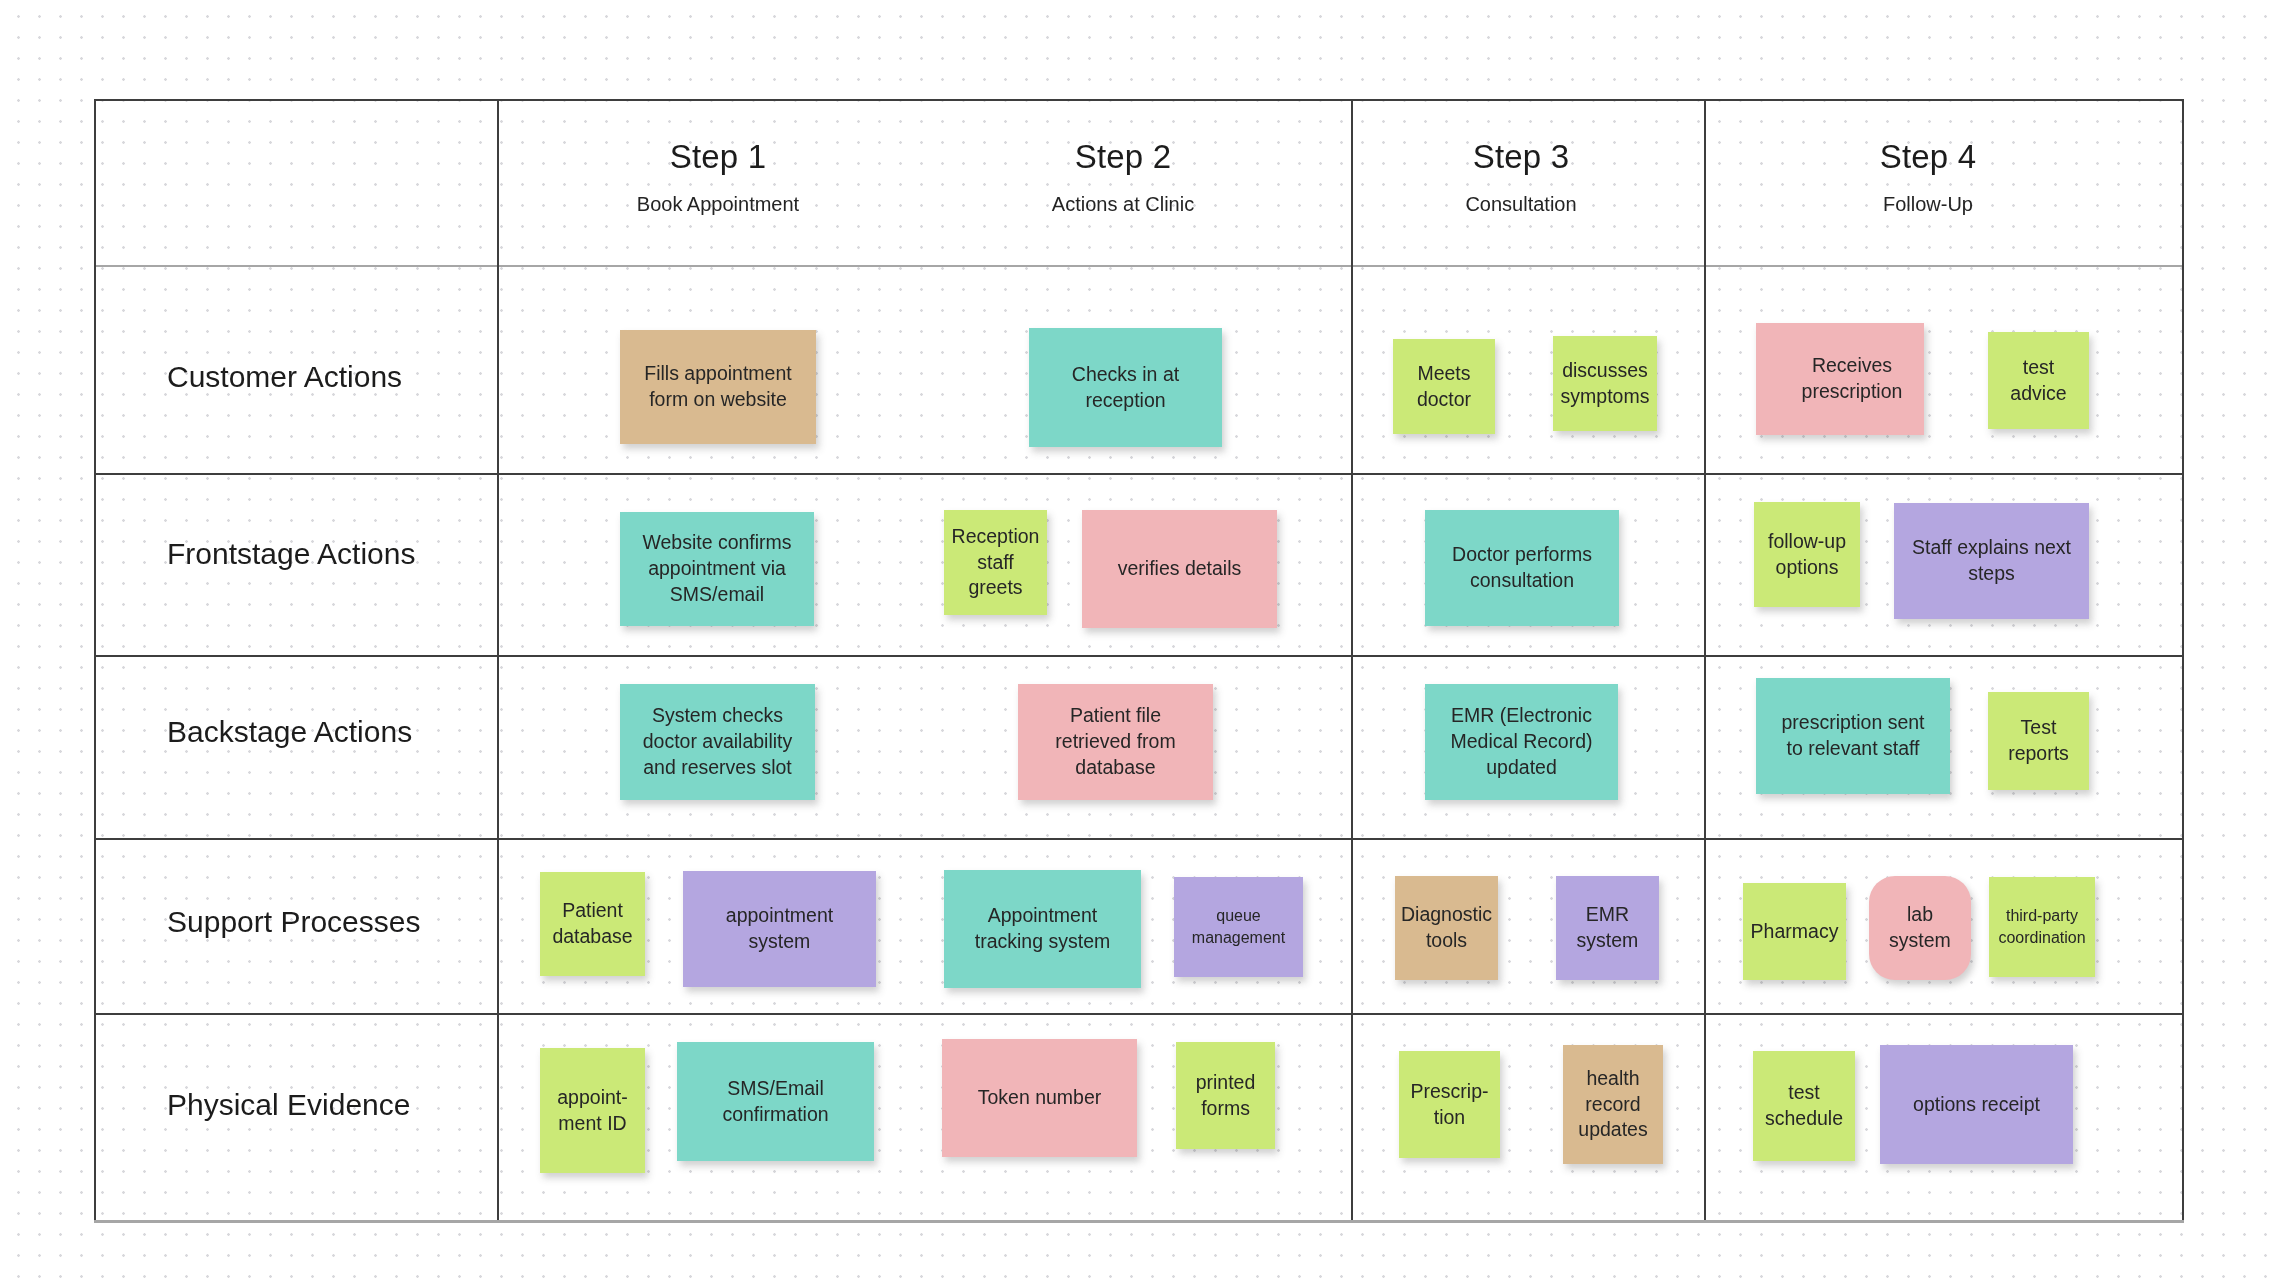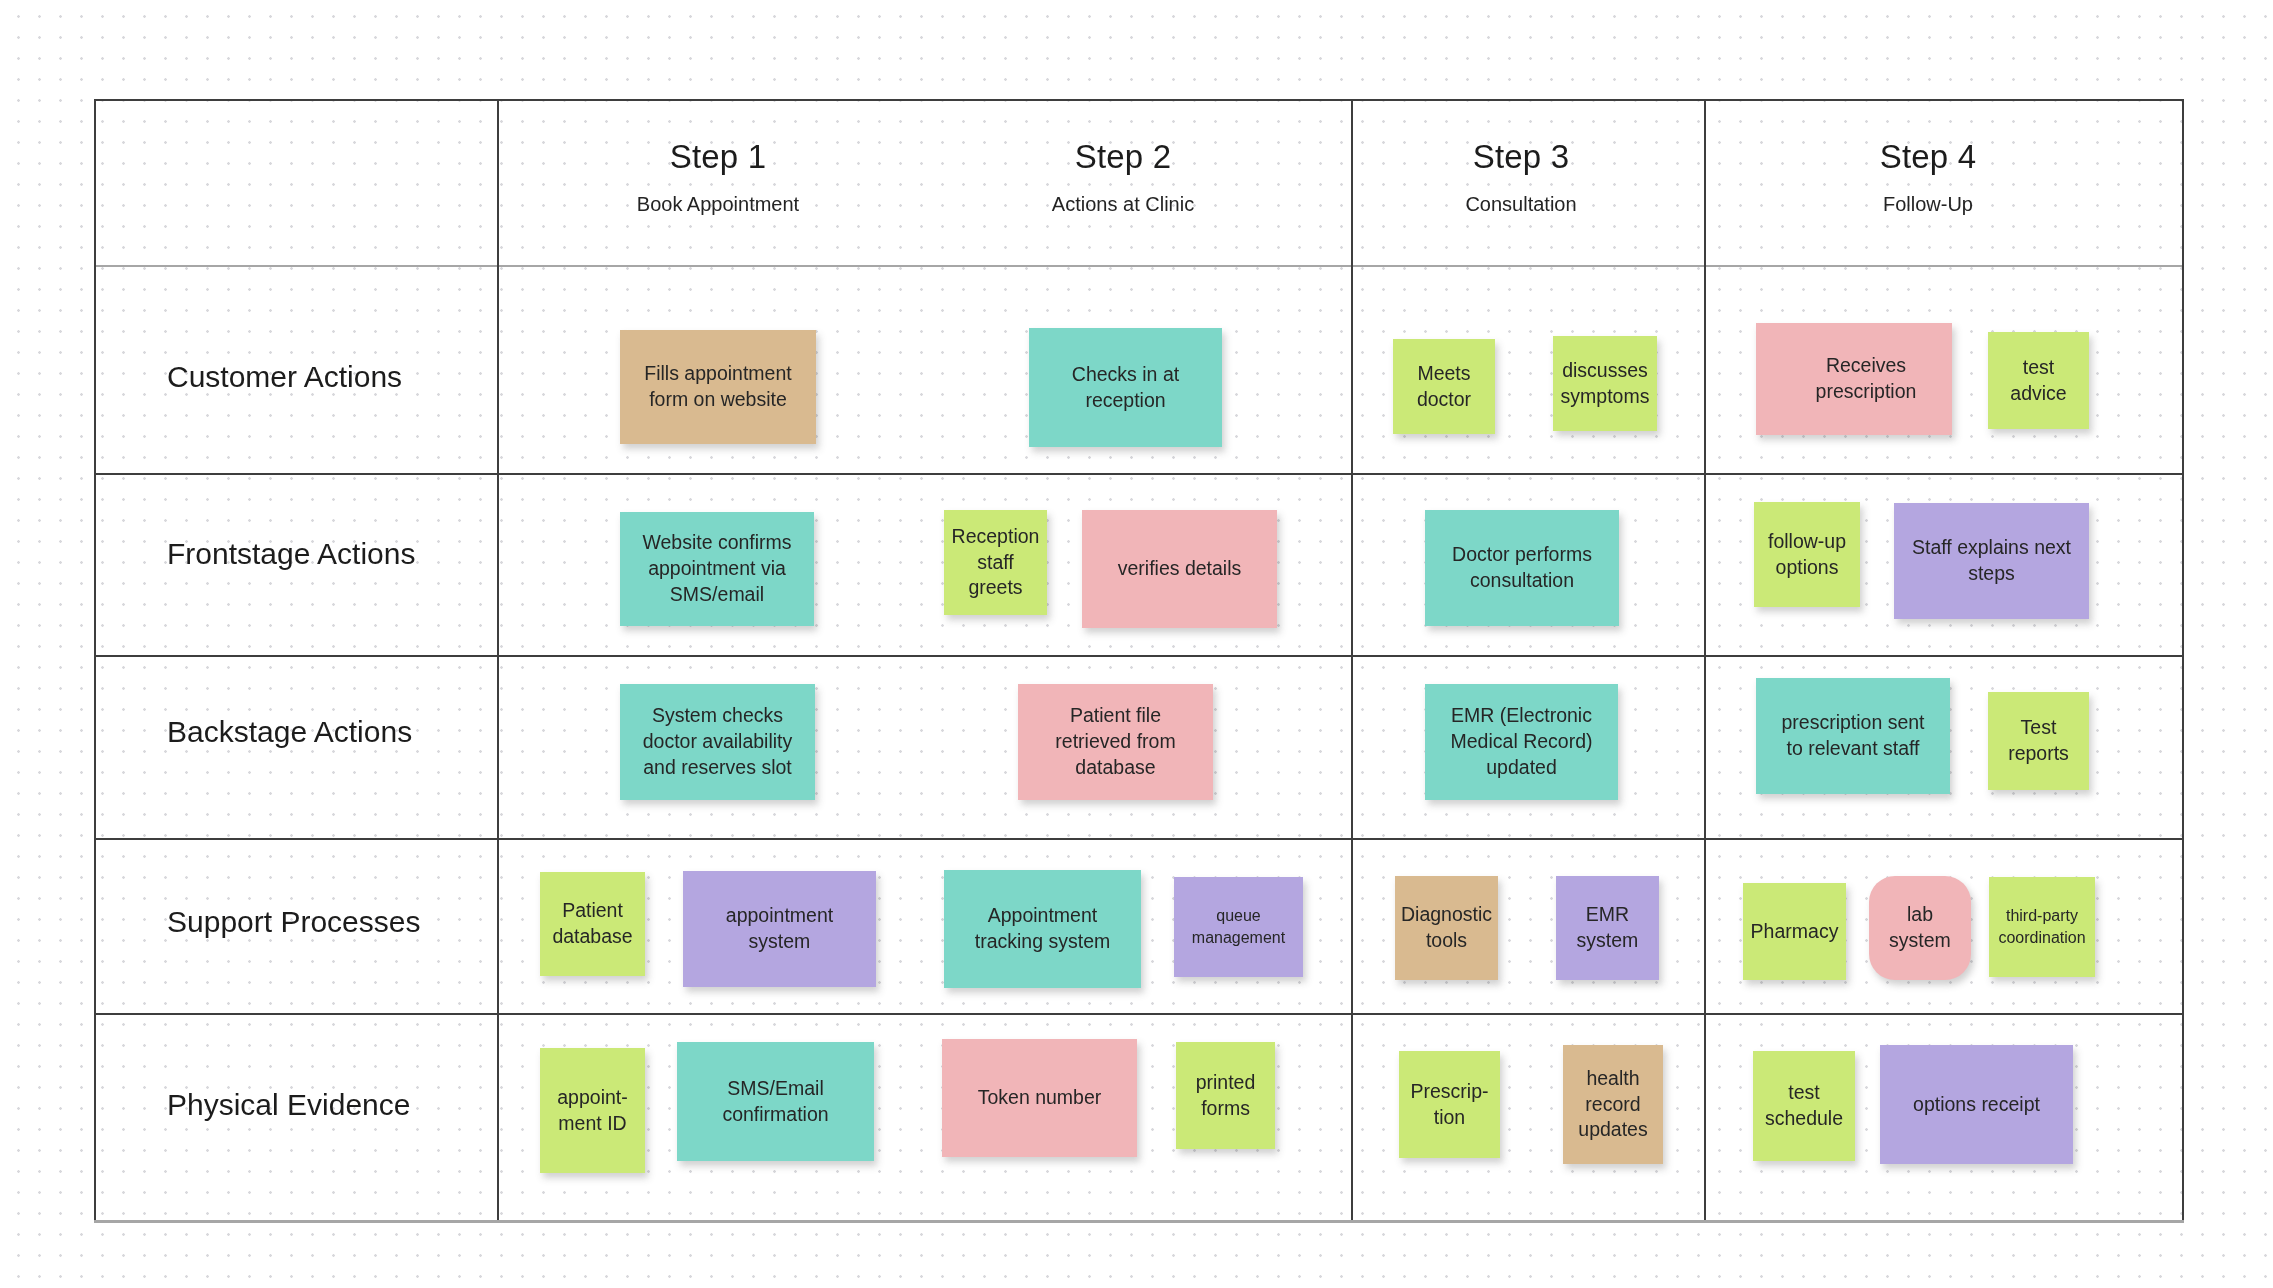--- a/index.html
+++ b/index.html
@@ -92,21 +92,21 @@
 reception</div>
       </div>
       <div class="sticky" style="left: 1393px; top: 339px; width: 102px; height: 95px; background: rgb(203, 233, 119);">
         <div class="sticky-text">Meets
 doctor</div>
       </div>
       <div class="sticky" style="left: 1553px; top: 336px; width: 104px; height: 95px; background: rgb(203, 233, 119);">
         <div class="sticky-text">discusses
 symptoms</div>
       </div>
-      <div class="sticky" style="left: 1756px; top: 323px; width: 196px; height: 112px; background: rgb(241, 181, 184); padding-left: 32px;">
+      <div class="sticky" style="left: 1756px; top: 323px; width: 168px; height: 112px; background: rgb(241, 181, 184); padding-left: 32px;">
         <div class="sticky-text">Receives
 prescription</div>
       </div>
       <div class="sticky" style="left: 1988px; top: 332px; width: 101px; height: 97px; background: rgb(203, 233, 119);">
         <div class="sticky-text">test
 advice</div>
       </div>
       <div class="lane-label" style="left: 167px; top: 554px;">Frontstage Actions</div>
       <div class="sticky" style="left: 620px; top: 512px; width: 194px; height: 114px; background: rgb(125, 215, 200);">
         <div class="sticky-text">Website confirms

